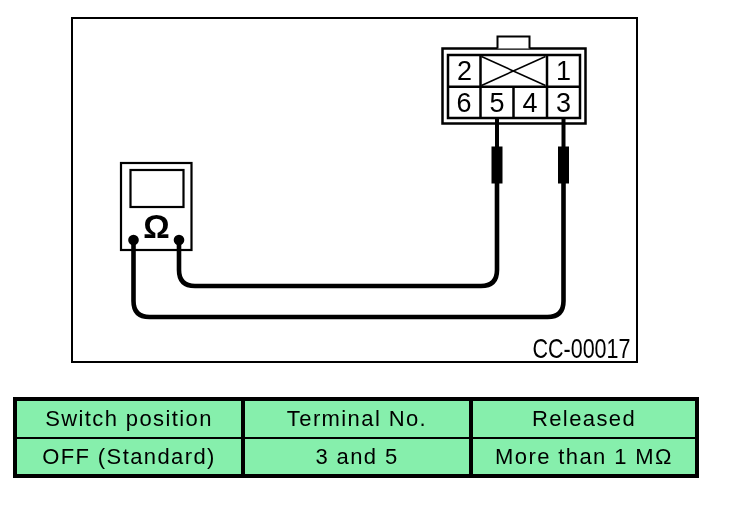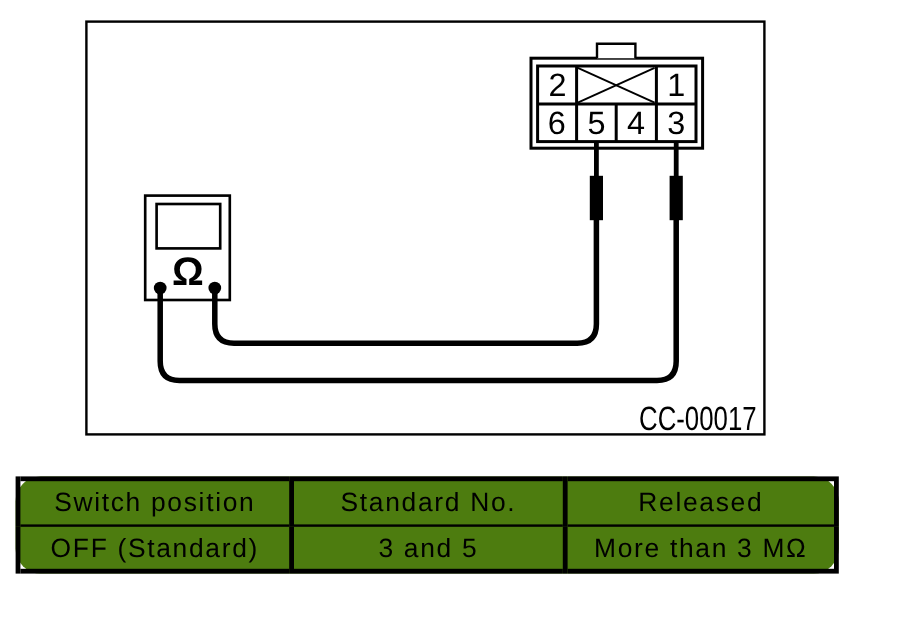--- a/index.html
+++ b/index.html
@@ -37,22 +37,21 @@
   .figcode {
     font-size: 28px;
   }
   table.spec {
     position: absolute;
     left: 13px;
     top: 397px;
     width: 682px;
     border-collapse: collapse;
     table-layout: fixed;
-    background: #4d7c0f;
-    border-radius: 21px;
+    background: #86efac;
   }
   table.spec td {
     border-top: 2px solid #000;
     border-bottom: 2px solid #000;
     border-left: 4px solid #000;
     border-right: 4px solid #000;
     text-align: center;
     vertical-align: middle;
     font-size: 22px;
     letter-spacing: 1.4px;
@@ -125,24 +124,24 @@
 
   <table class="spec">
     <colgroup>
       <col style="width:228px">
       <col style="width:228px">
       <col style="width:226px">
     </colgroup>
     <tbody>
       <tr class="hdr">
         <td>Switch position</td>
-        <td>Standard No.</td>
+        <td>Terminal No.</td>
         <td>Released</td>
       </tr>
       <tr>
         <td>OFF (Standard)</td>
         <td>3 and 5</td>
-        <td>More than 3 MΩ</td>
+        <td>More than 1 MΩ</td>
       </tr>
     </tbody>
   </table>
 
 </div>
 
 </body></html>

